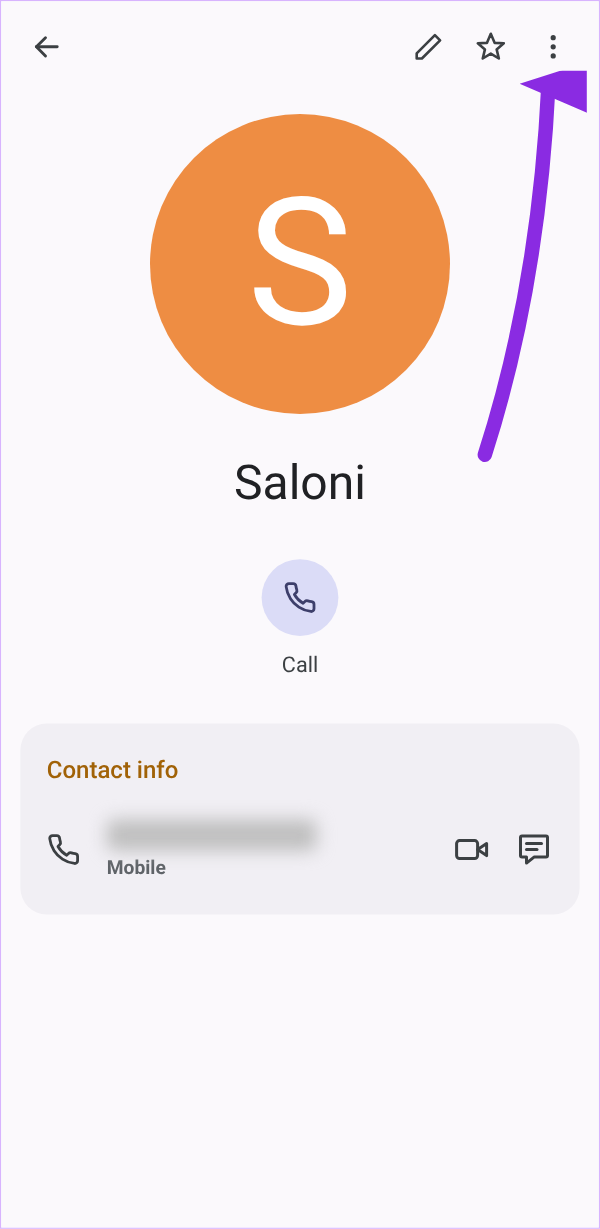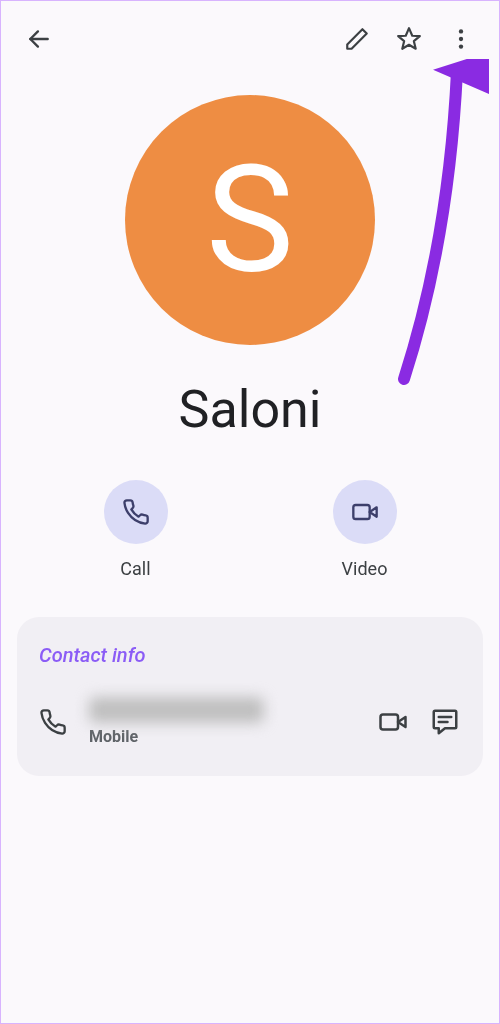--- a/index.html
+++ b/index.html
@@ -39,21 +39,21 @@
     width: 250px; height: 250px; border-radius: 50%;
     display: flex; align-items: center; justify-content: center;
     color: #fff;
     font-size: 148px;
     font-weight: 400;
     font-family: 'Roboto', Arial, sans-serif;
   }
   .contact-name {
     text-align: center;
     margin-top: 34px;
-    font-size: 52px;
+    font-size: 40px;
     font-weight: 400;
     color: #202124;
   }
   .actions {
     display: flex;
     justify-content: space-around;
     margin-top: 40px;
     padding: 0 24px;
     gap: 40px;
   }
@@ -74,23 +74,22 @@
   }
   .contact-info {
     margin-top: 38px;
     background: #f1eff4;
     border-radius: 22px;
     padding: 26px 22px 30px 22px;
   }
   .ci-title {
     font-size: 20px;
     font-weight: 500;
-    color: #8b5cf6;
+    color: #a16207;
     margin-bottom: 30px;
-    font-style: italic;
   }
   .ci-row {
     display: flex;
     align-items: center;
     gap: 22px;
   }
   .ci-row .ci-icon { width: 28px; height: 28px; color:#3c4043; flex-shrink:0; }
   .ci-row .ci-icon svg { width: 28px; height: 28px; }
   .ci-text { flex: 1; display:flex; flex-direction:column; }
   .ci-number {
@@ -163,29 +162,20 @@
   <div class="contact-name">Saloni</div>
 
   <div class="actions">
     <div class="action">
       <div class="action-circle" style="background:#dbdcf7;color:#3d3f6b">
         <svg viewBox="0 0 24 24" fill="none" stroke="currentColor" stroke-width="2" stroke-linecap="round" stroke-linejoin="round">
             <path d="M22 16.9v3a2 2 0 0 1-2.2 2 19.8 19.8 0 0 1-8.6-3.1 19.5 19.5 0 0 1-6-6A19.8 19.8 0 0 1 2.1 4.2 2 2 0 0 1 4.1 2h3a2 2 0 0 1 2 1.7c.1.9.3 1.8.6 2.7a2 2 0 0 1-.5 2.1L8 9.8a16 16 0 0 0 6.2 6.2l1.3-1.2a2 2 0 0 1 2.1-.5c.9.3 1.8.5 2.7.6A2 2 0 0 1 22 16.9z"></path>
           </svg>
       </div>
       <div class="action-label">Call</div>
-    </div>
-    <div class="action">
-      <div class="action-circle" style="background:#dbdcf7;color:#3d3f6b">
-        <svg viewBox="0 0 24 24" fill="none" stroke="currentColor" stroke-width="2" stroke-linecap="round" stroke-linejoin="round">
-            <rect x="2" y="6" width="14" height="12" rx="2"></rect>
-            <polygon points="22 8 16 12 22 16 22 8"></polygon>
-          </svg>
-      </div>
-      <div class="action-label">Video</div>
     </div>
   </div>
 
   <div class="contact-info">
     <div class="ci-title">Contact info</div>
     <div class="ci-row">
       <div class="ci-icon">
         <svg viewBox="0 0 24 24" fill="none" stroke="currentColor" stroke-width="2" stroke-linecap="round" stroke-linejoin="round">
             <path d="M22 16.9v3a2 2 0 0 1-2.2 2 19.8 19.8 0 0 1-8.6-3.1 19.5 19.5 0 0 1-6-6A19.8 19.8 0 0 1 2.1 4.2 2 2 0 0 1 4.1 2h3a2 2 0 0 1 2 1.7c.1.9.3 1.8.6 2.7a2 2 0 0 1-.5 2.1L8 9.8a16 16 0 0 0 6.2 6.2l1.3-1.2a2 2 0 0 1 2.1-.5c.9.3 1.8.5 2.7.6A2 2 0 0 1 22 16.9z"></path>
           </svg>

